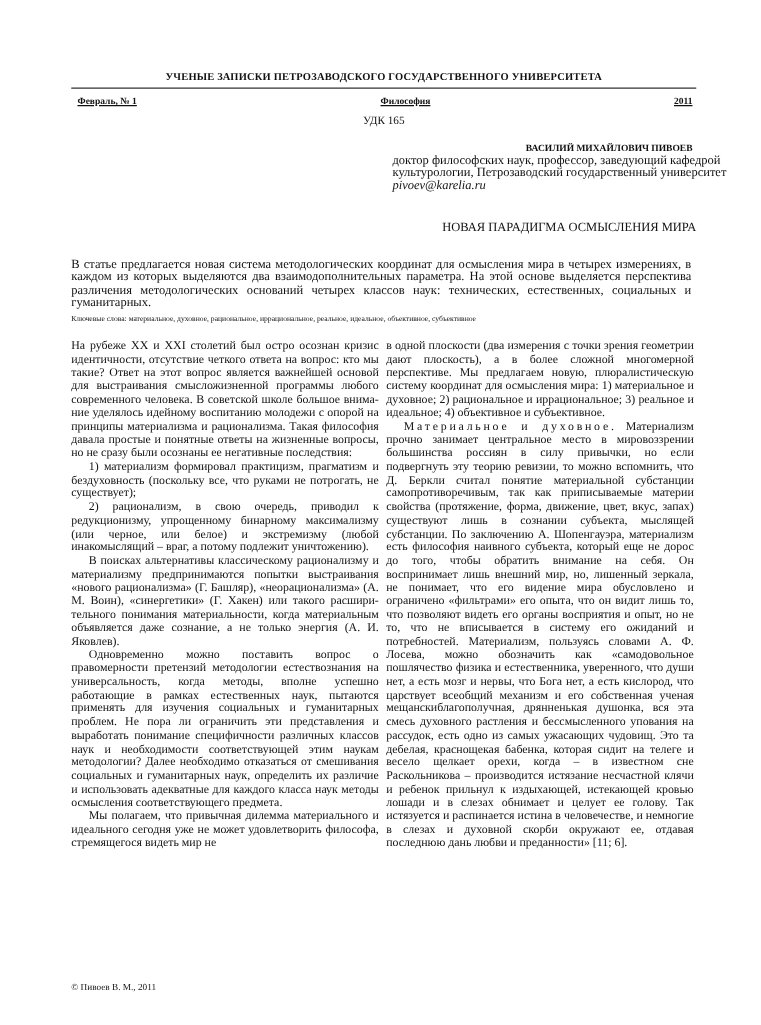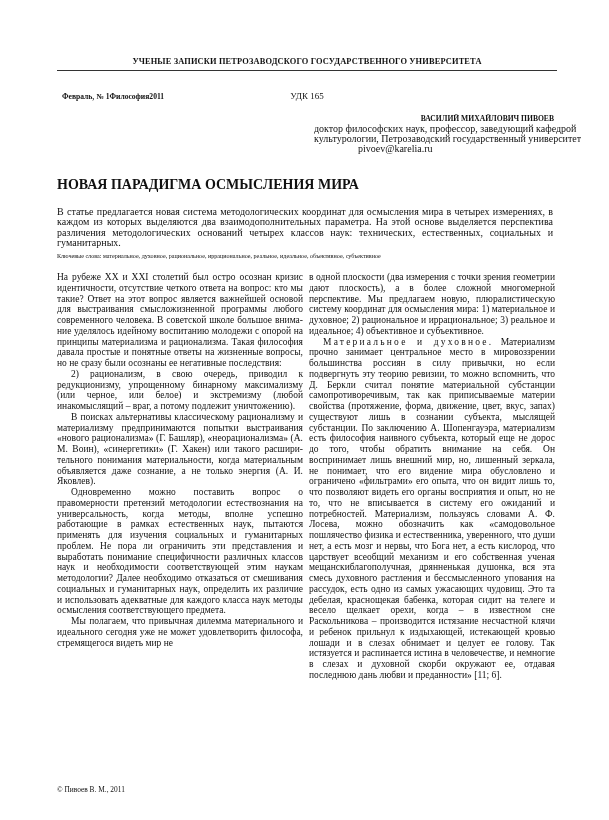--- a/index.html
+++ b/index.html
@@ -31,25 +31,26 @@
       left: 57px;
       top: 70px;
       width: 500px;
       height: 0;
       border-top: 1.6px solid #333333;
     }
     .meta-row {
       position: absolute;
       left: 62px;
       width: 492px;
-      top: 92px;
+      top: 76px;
       font-weight: bold;
       font-size: 7.6px;
       display: flex;
-      justify-content: flex-start;
+      justify-content: space-between;
+      text-decoration: underline;
     }
     .meta-row span { display: block; }
     .udk {
       position: absolute;
       left: 57px;
       width: 500px;
       top: 91px;
       text-align: center;
       font-size: 9px;
     }
@@ -67,30 +68,30 @@
       position: absolute;
       left: 314px;
       width: 241px;
       top: 124px;
       font-size: 10px;
       line-height: 10px;
       text-align: justify;
     }
     .author-info div { white-space: nowrap; }
     .author-email {
-      margin-left: 44px;
+      font-style: italic;
     }
     .article-title {
       position: absolute;
       left: 57px;
       width: 500px;
       top: 177px;
-      text-align: left;
-      font-weight: bold;
-      font-size: 14px;
+      text-align: right;
+      font-weight: normal;
+      font-size: 10px;
       white-space: nowrap;
     }
     .abstract {
       position: absolute;
       left: 57px;
       width: 496px;
       top: 207px;
       font-size: 10px;
       line-height: 10.4px;
       text-align: justify;
@@ -152,20 +153,21 @@
 </div>
 
 <div class="article-title">НОВАЯ ПАРАДИГМА ОСМЫСЛЕНИЯ МИРА</div>
 
 <p class="abstract">В статье предлагается новая система методологических координат для осмысления мира в четырех измерениях, в каждом из которых выделяются два взаимодополнительных параметра. На этой основе выделяется перспекти­ва различения методологических оснований четырех классов наук: технических, естественных, социальных и гуманитарных.</p>
 
 <div class="keywords">Ключевые слова: материальное, духовное, рациональное, иррациональное, реальное, идеальное, объективное, субъективное</div>
 
 <div class="col col-left">
   <p>На рубеже XX и XXI столетий был остро осознан кризис идентичности, отсутствие четкого ответа на вопрос: кто мы такие? Ответ на этот вопрос является важнейшей основой для выстраивания смысложизненной программы любого современ­ного человека. В советской школе большое внима­ние уделялось идейному воспитанию молодежи с опорой на принципы материализма и рационализ­ма. Такая философия давала простые и понятные ответы на жизненные вопросы, но не сразу были осознаны ее негативные последствия:</p>
+  <p class="indent">1) материализм формировал практицизм, прагматизм и бездуховность (поскольку все, что руками не потрогать, не существует);</p>
   <p class="indent">2) рационализм, в свою очередь, приводил к редукционизму, упрощенному бинарному макси­мализму (или черное, или белое) и экстремизму (любой инакомыслящий – враг, а потому подлежит уничтожению).</p>
   <p class="indent">В поисках альтернативы классическому ра­ционализму и материализму предпринимаются попытки выстраивания «нового рационализма» (Г. Башляр), «неорационализма» (А. М. Воин), «синергетики» (Г. Хакен) или такого расшири­тельного понимания материальности, когда ма­териальным объявляется даже сознание, а не только энергия (А. И. Яковлев).</p>
   <p class="indent">Одновременно можно поставить вопрос о правомерности претензий методологии естест­вознания на универсальность, когда методы, вполне успешно работающие в рамках естест­венных наук, пытаются применять для изучения социальных и гуманитарных проблем. Не пора ли ограничить эти представления и выработать понимание специфичности различных классов наук и необходимости соответствующей этим наукам методологии? Далее необходимо отка­заться от смешивания социальных и гуманитар­ных наук, определить их различие и использо­вать адекватные для каждого класса наук методы осмысления соответствующего предмета.</p>
   <p class="indent">Мы полагаем, что привычная дилемма матери­ального и идеального сегодня уже не может удов­летворить философа, стремящегося видеть мир не</p>
 </div>
 
 <div class="col col-right">
   <p>в одной плоскости (два измерения с точки зрения геометрии дают плоскость), а в более сложной многомерной перспективе. Мы предлагаем новую, плюралистическую систему координат для осмыс­ления мира: 1) материальное и духовное; 2) ра­циональное и иррациональное; 3) реальное и иде­альное; 4) объективное и субъективное.</p>
   <p class="indent"><span class="spaced">Материальное и духовное.</span><span> Мате­риализм прочно занимает центральное место в мировоззрении большинства россиян в силу при­вычки, но если подвергнуть эту теорию ревизии, то можно вспомнить, что Д. Беркли считал поня­тие материальной субстанции самопротиворечи­вым, так как приписываемые материи свойства (протяжение, форма, движение, цвет, вкус, запах) существуют лишь в сознании субъекта, мыслящей субстанции. По заключению А. Шопенгауэра, ма­териализм есть философия наивного субъекта, ко­торый еще не дорос до того, чтобы обратить вни­мание на себя. Он воспринимает лишь внешний мир, но, лишенный зеркала, не понимает, что его видение мира обусловлено и ограничено «фильт­рами» его опыта, что он видит лишь то, что позво­ляют видеть его органы восприятия и опыт, но не то, что не вписывается в систему его ожиданий и потребностей. Материализм, пользуясь словами А. Ф. Лосева, можно обозначить как «самодоволь­ное пошлячество физика и естественника, уверен­ного, что души нет, а есть мозг и нервы, что Бога нет, а есть кислород, что царствует всеобщий ме­ханизм и его собственная ученая мещански­благополучная, дрянненькая душонка, вся эта смесь духовного растления и бессмысленного упования на рассудок, есть одно из самых ужа­сающих чудовищ. Это та дебелая, краснощекая бабенка, которая сидит на телеге и весело щелкает орехи, когда – в известном сне Раскольникова – производится истязание несчастной клячи и ребе­нок прильнул к издыхающей, истекающей кровью лошади и в слезах обнимает и целует ее голову. Так истязуется и распинается истина в человечест­ве, и немногие в слезах и духовной скорби окру­жают ее, отдавая последнюю дань любви и пре­данности» [11; 6].</span></p>
 </div>

